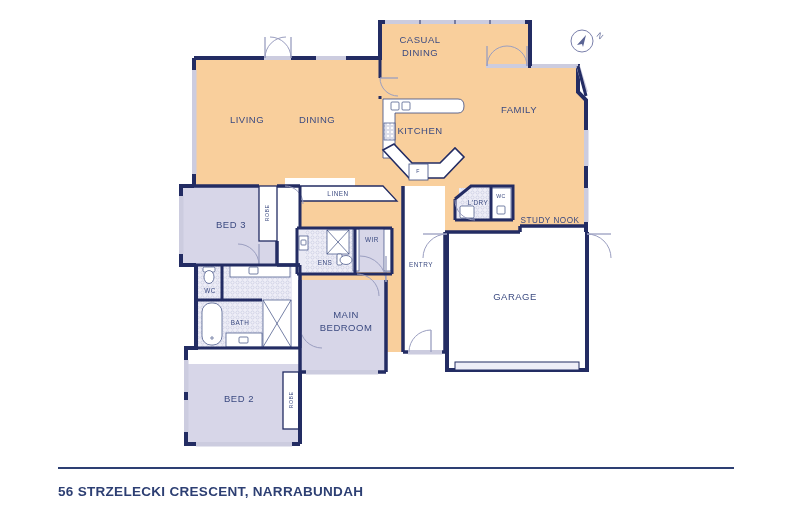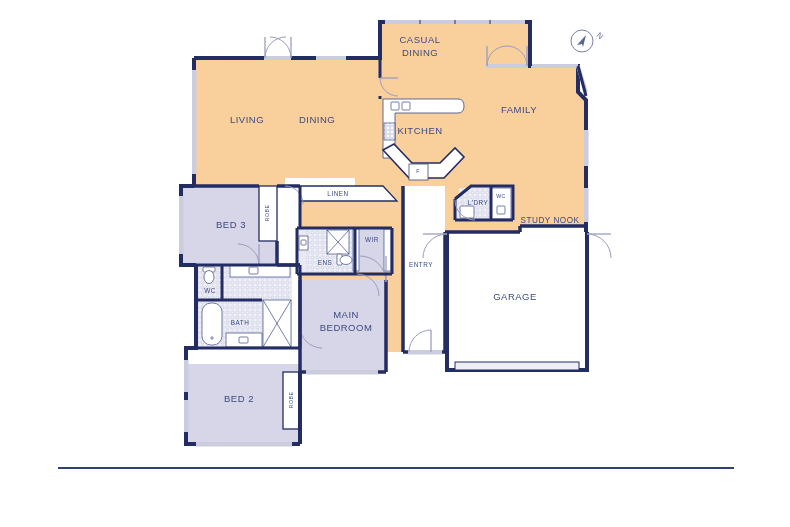--- a/index.html
+++ b/index.html
@@ -293,14 +293,15 @@
     <text class="room-label lbl-sm" x="478" y="203">L'DRY</text>
     <text class="room-label lbl-xs" x="501" y="197">WC</text>
     <text class="room-label lbl-xs" x="418" y="172">F</text>
     <text class="room-label lbl-xs" x="268" y="213" transform="rotate(-90 268 213)">ROBE</text>
     <text class="room-label lbl-xs" x="292" y="400" transform="rotate(-90 292 400)">ROBE</text>
   </g>
 
 </svg>
 
 <div class="title-rule"></div>
+<div class="title-text">56 STRZELECKI CRESCENT, NARRABUNDAH</div>
 
 </div>
 
 </body></html>

